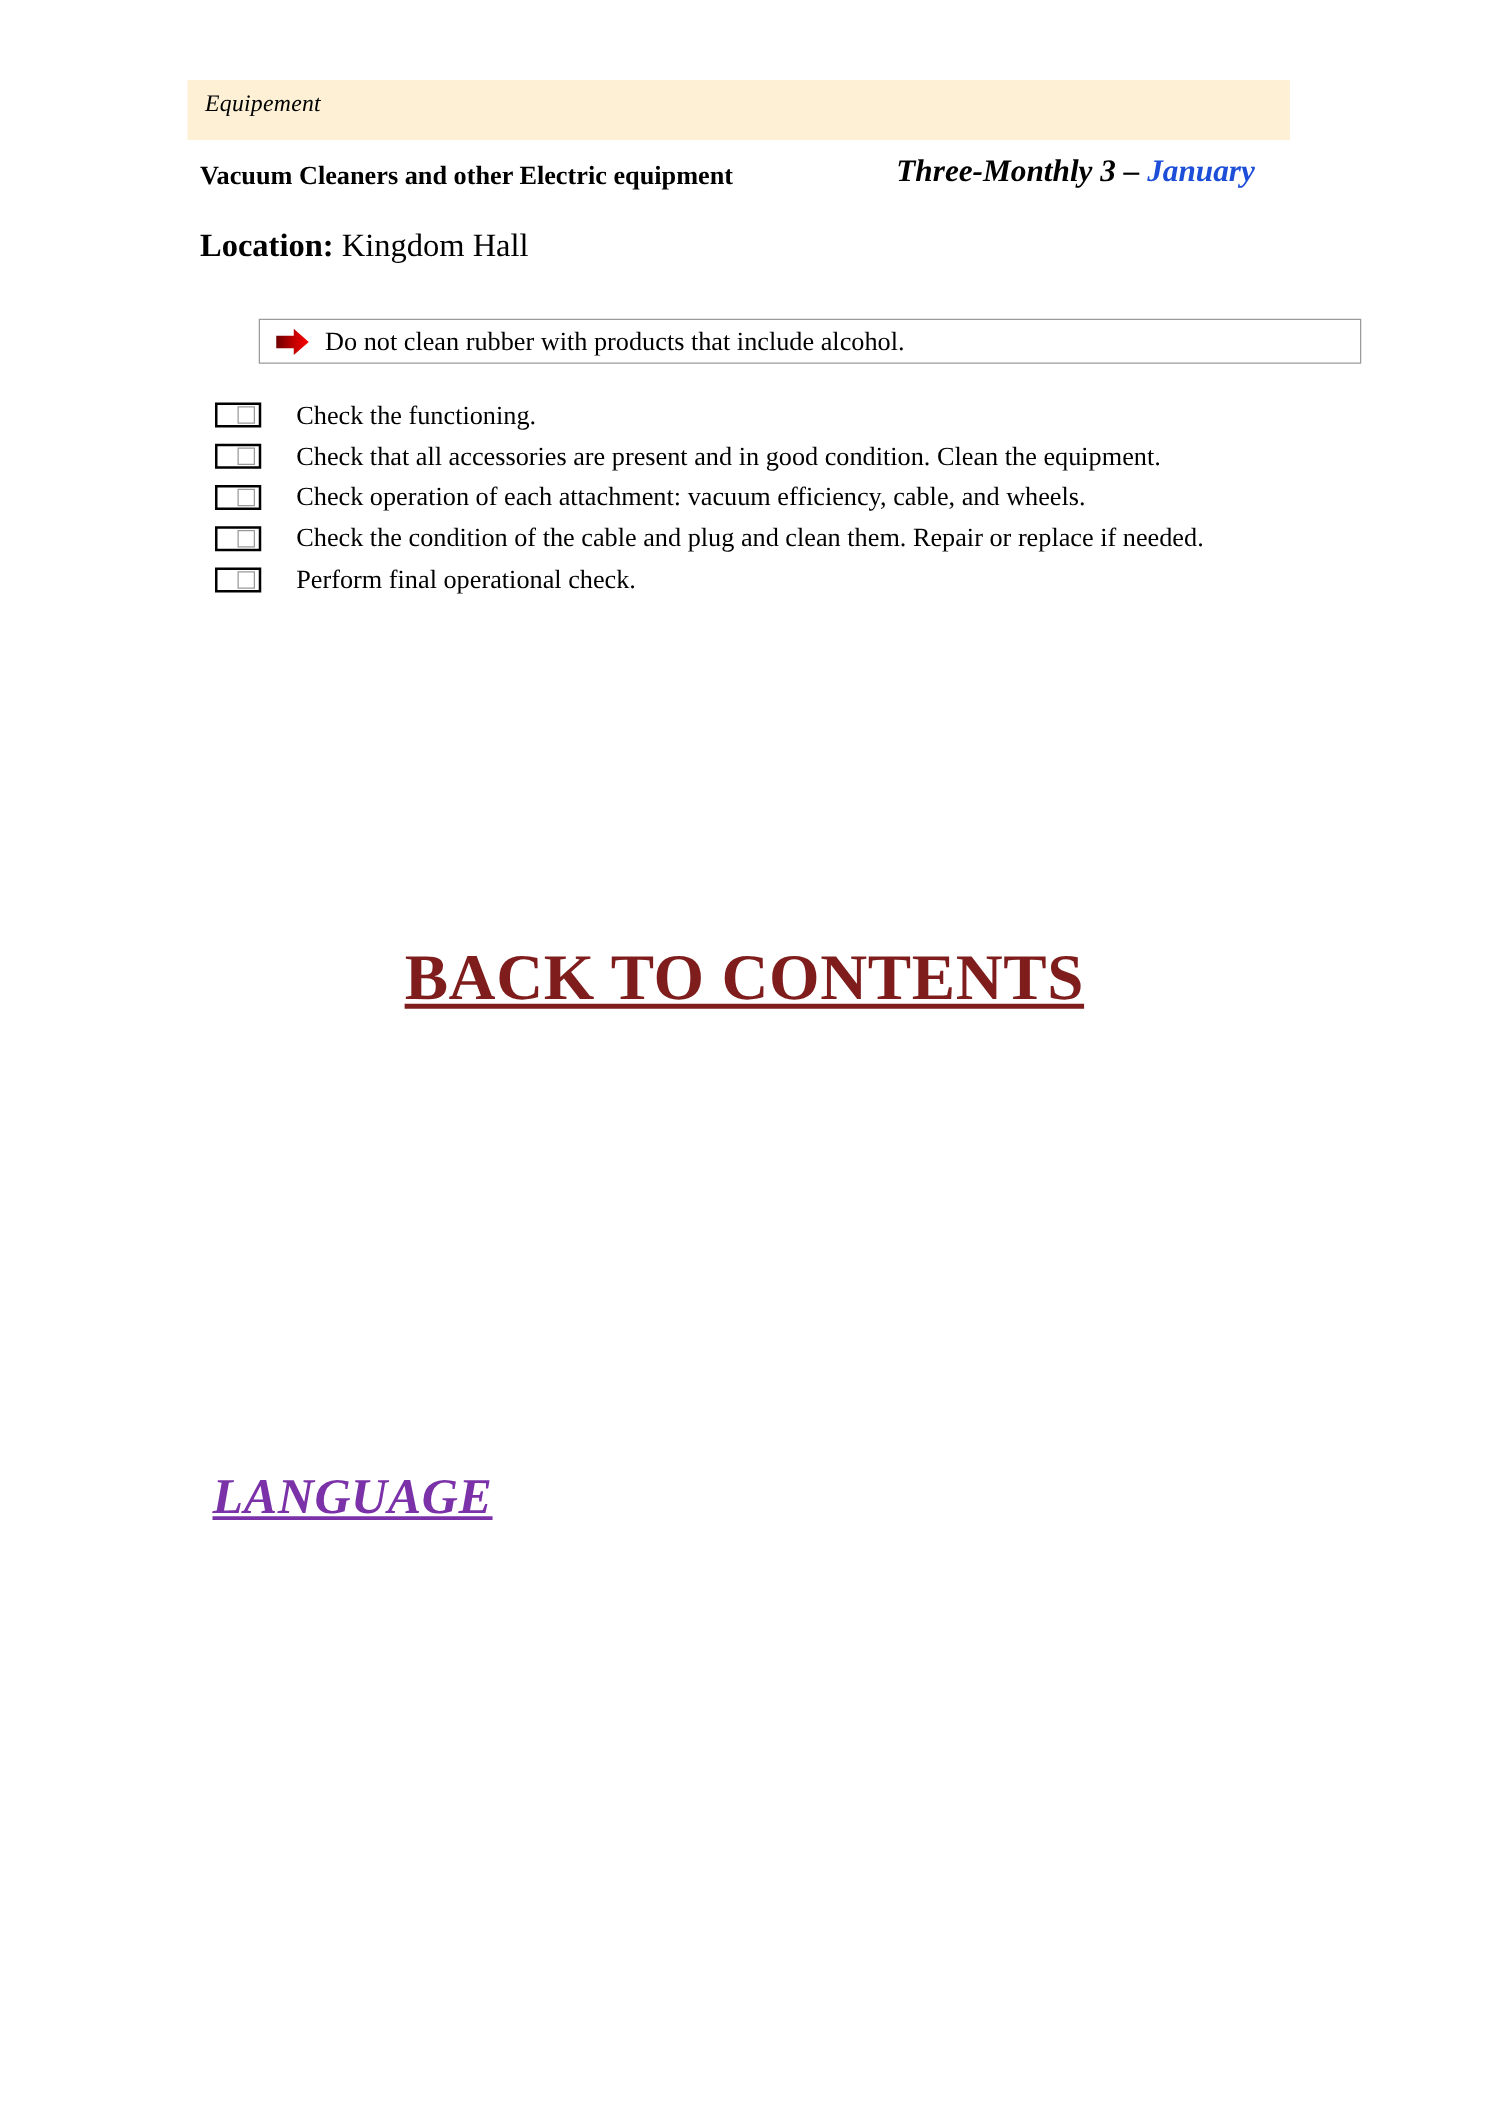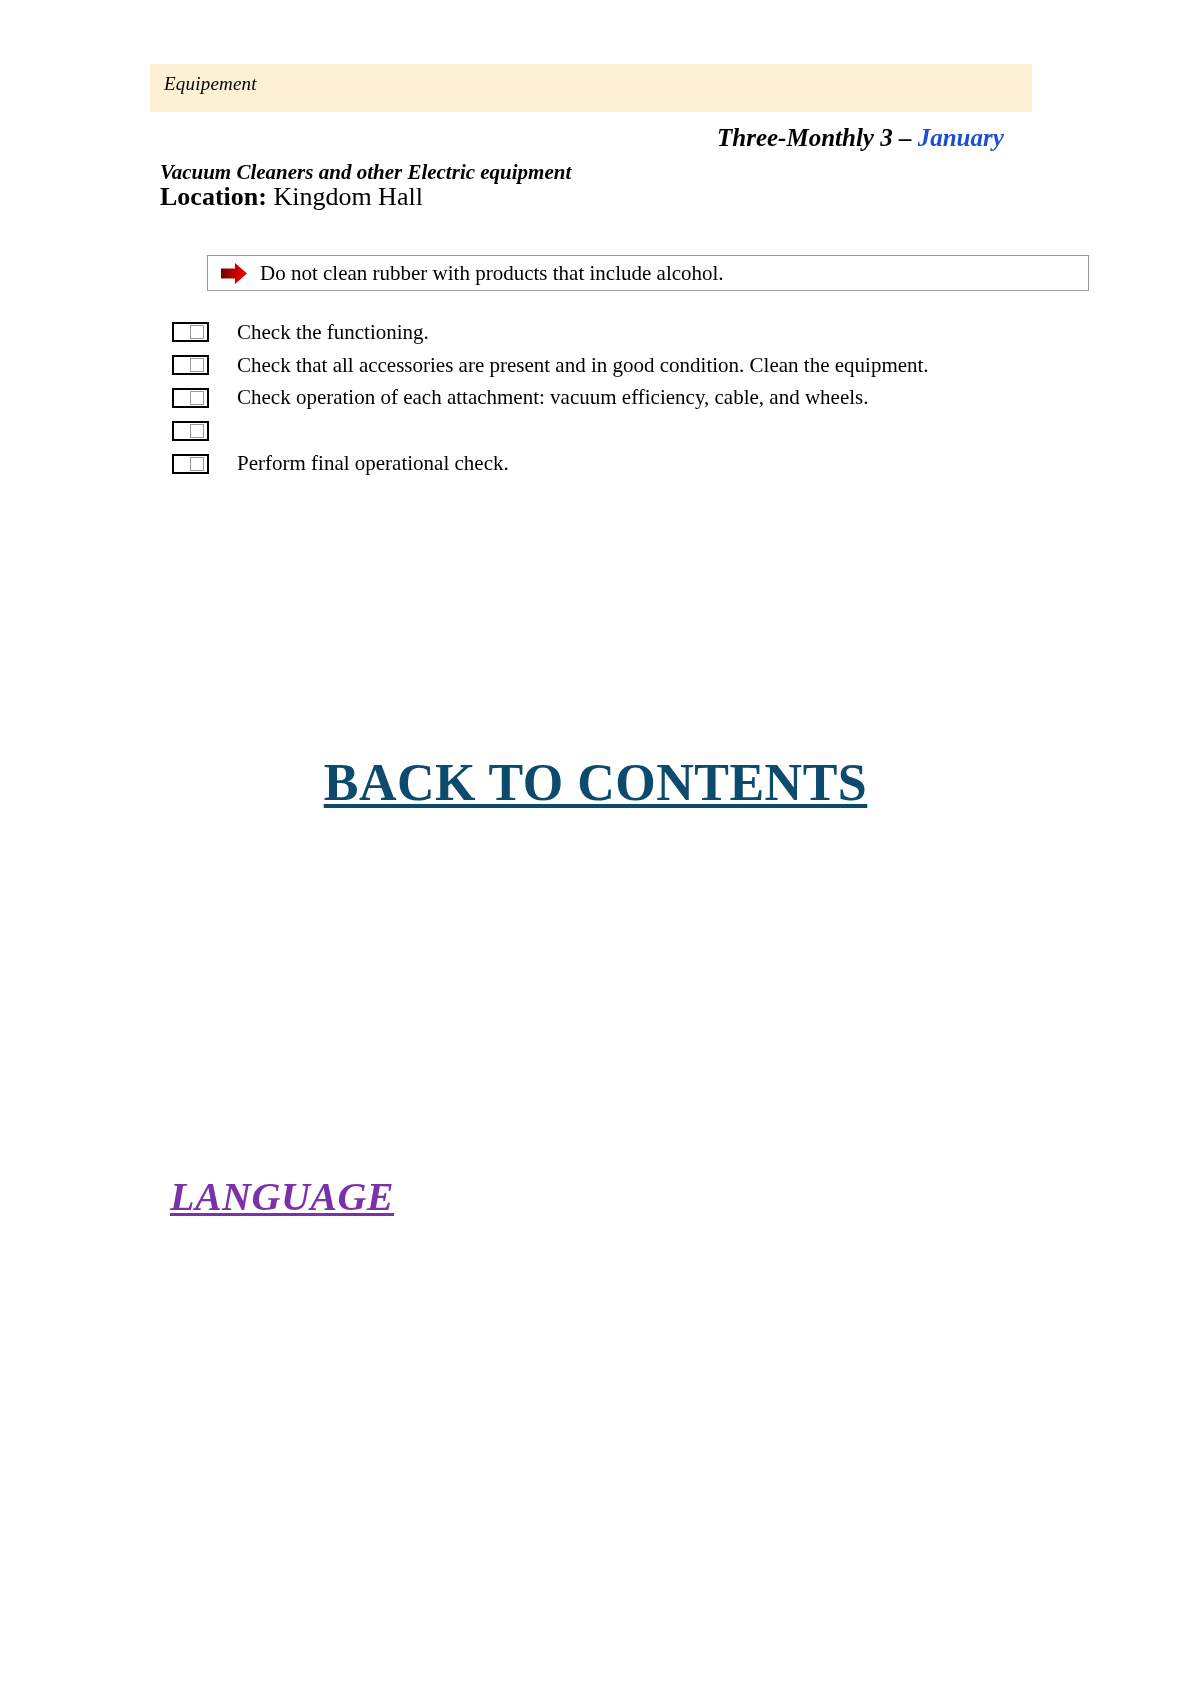--- a/index.html
+++ b/index.html
@@ -50,24 +50,22 @@
     left: 160px;
     top: 112px;
     width: 872px;
     height: 34px;
   }
   .doc-subject {
     position: absolute;
     left: 0;
     top: 0;
     font-weight: bold;
-    font-style: italic;
     font-size: 21px;
     white-space: nowrap;
-    margin-top: 32px;
   }
   .doc-period {
     position: absolute;
     left: 557px;
     top: -4px;
     font-weight: bold;
     font-style: italic;
     font-size: 25px;
     white-space: nowrap;
   }
@@ -159,21 +157,21 @@
   .back-link {
     position: absolute;
     left: 0;
     top: 737px;
     width: 1191px;
     text-align: center;
   }
   .back-link a {
     font-size: 52px;
     font-weight: bold;
-    color: #0c4a6e;
+    color: #7f1d1d;
     text-decoration: underline;
     text-decoration-thickness: 4px;
     text-underline-offset: 4px;
     letter-spacing: .5px;
   }
 
   .language-link {
     position: absolute;
     left: 170px;
     top: 1157px;
@@ -246,20 +244,21 @@
           <span class="inner"></span>
         </span>
       <span class="check-label">Check operation of each attachment: vacuum efficiency, cable, and wheels.</span>
     </div>
 
 
     <div class="check-item">
       <span class="checkbox">
           <span class="inner"></span>
         </span>
+      <span class="check-label">Check the condition of the cable and plug and clean them. Repair or replace if needed.</span>
     </div>
 
     <div class="check-item">
       <span class="checkbox">
           <span class="inner"></span>
         </span>
       <span class="check-label">Perform final operational check.</span>
     </div>
 
   </div>

